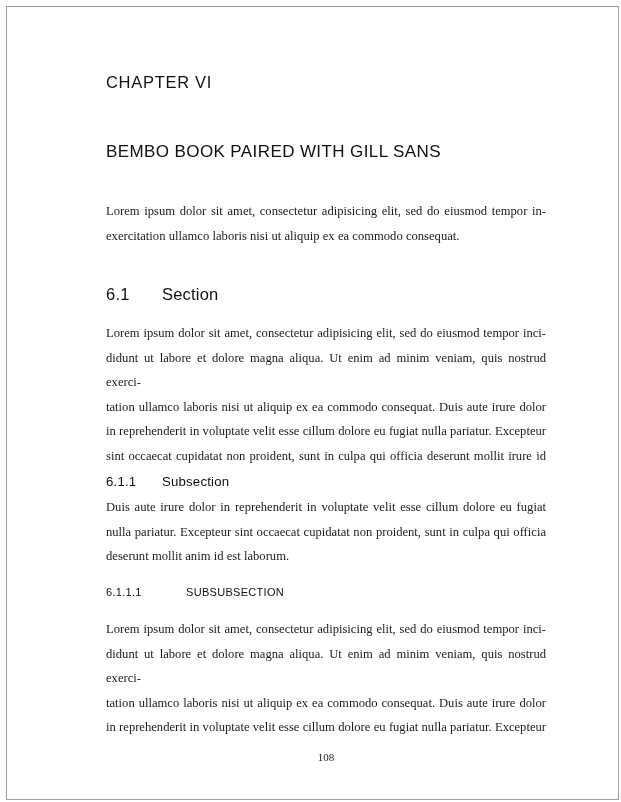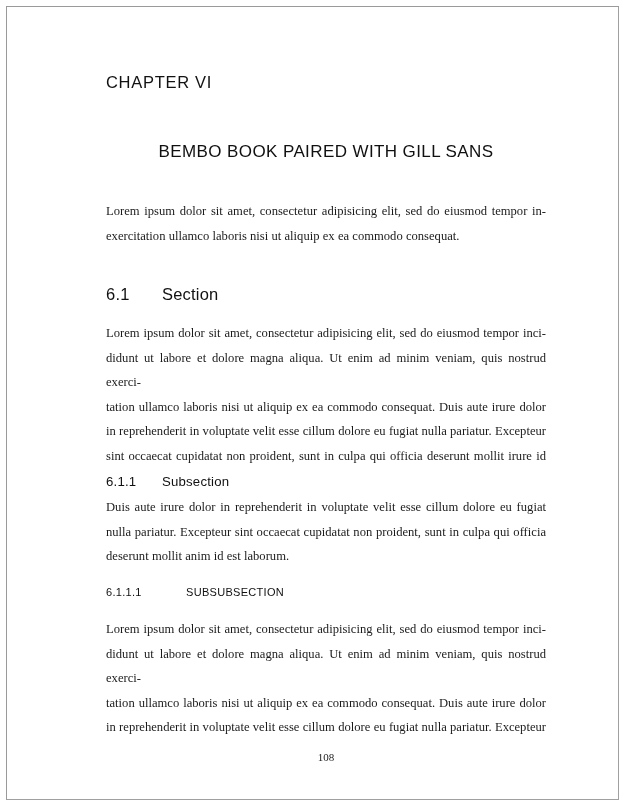--- a/index.html
+++ b/index.html
@@ -47,21 +47,21 @@
     font-size: 16.5px;
     letter-spacing: 0.7px;
     color: #121212;
     font-weight: 400;
   }
   .chapter-title {
     position: absolute;
     top: 135px;
     left: 0;
     width: 440px;
-    text-align: center;
+    text-align: left;
     font-family: "Liberation Sans", sans-serif;
     font-size: 17px;
     letter-spacing: 0.4px;
     color: #101010;
     font-weight: 400;
     white-space: nowrap;
   }
 
   
   .para {

